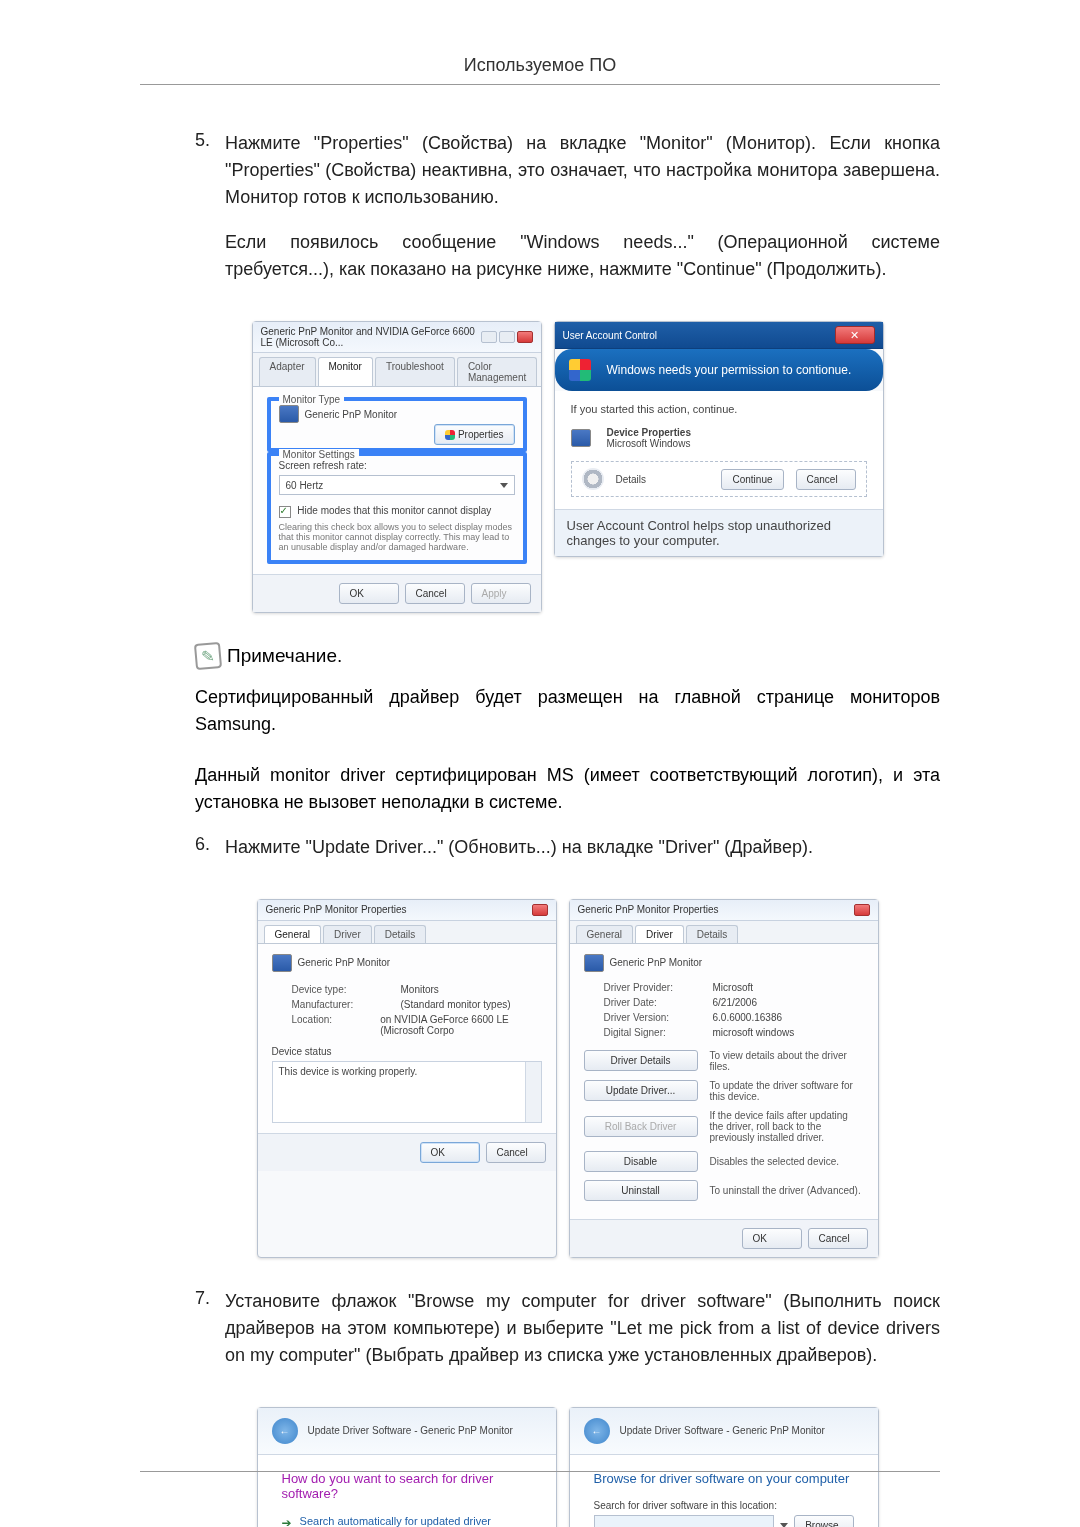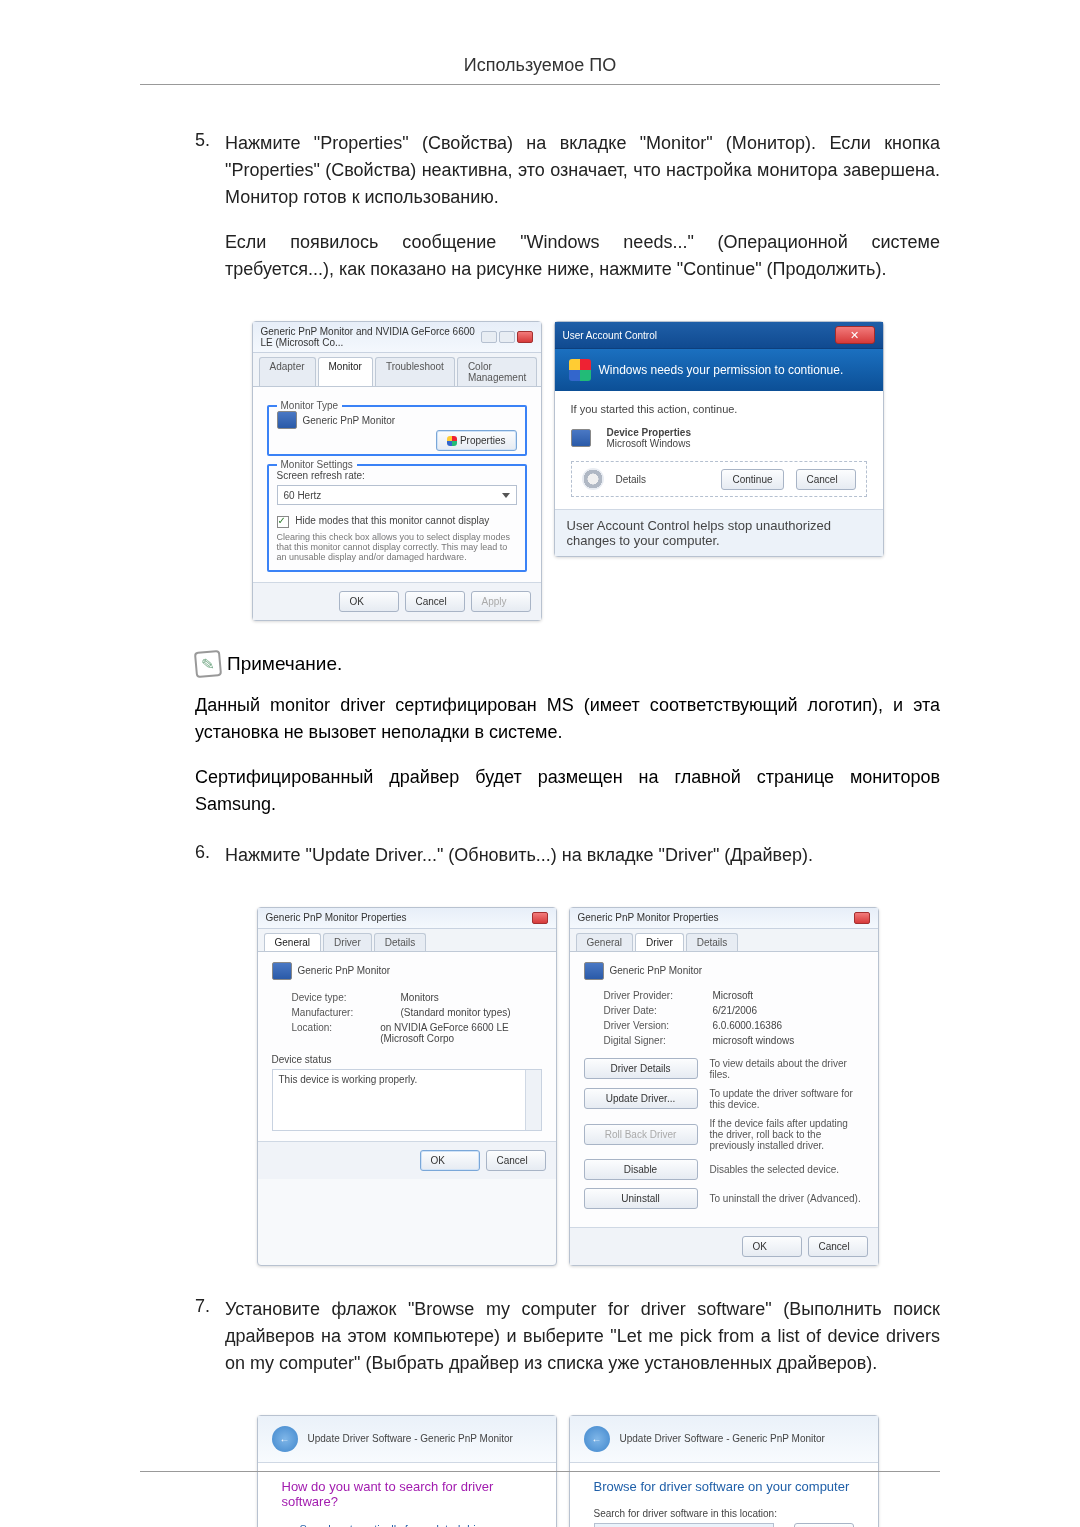--- a/index.html
+++ b/index.html
@@ -15,32 +15,32 @@
 .dlg { background: #f7f9fb; border: 1px solid #b8c2d0; border-radius: 4px; font-size: 10px; color: #444; box-shadow: 0 1px 3px rgba(0,0,0,.15); }
 .dlg .titlebar { background: linear-gradient(#e7eef8,#f4f8fd); border-bottom: 1px solid #c8d2e0; padding: 4px 8px; font-size: 10px; color: #333; display: flex; justify-content: space-between; align-items: center; }
 .dlg .winbtns { display: flex; gap: 2px; }
 .winbtn { width: 16px; height: 12px; background: #e8edf3; border: 1px solid #b5c0d0; border-radius: 2px; display:inline-block; position:relative; }
 .winbtn.close { background: linear-gradient(#f27b7b,#d63a3a); border-color:#a43030;}
 .dlg .tabs { display:flex; border-bottom:1px solid #bfc9d6; background:#f1f4f8; padding:4px 6px 0 6px; gap:2px; }
 .dlg .tab { padding:3px 10px; font-size:10px; background:#e7ecf3; border:1px solid #bfc9d6; border-bottom:none; border-radius:3px 3px 0 0; color:#555; }
 .dlg .tab.active { background:#fff; color:#222; }
 .dlg .body { padding: 10px 14px; background:#fdfdfe; }
 .monicon { width:20px; height:18px; background:linear-gradient(#4a78c4,#2a5aa8); border:1px solid #888; display:inline-block; border-radius:2px; vertical-align:middle; margin-right:6px; }
-.fieldbox { border:2px solid #3b82f6; border-radius:2px; padding:8px; margin-top:8px; }
+.fieldbox { border:4px solid #3b82f6; border-radius:2px; padding:8px; }
 .fieldbox .legend { font-size:10px; color:#555; margin-top:-15px; background:#fdfdfe; width:fit-content; padding:0 4px; }
 .selectbox { border:1px solid #b5c0d0; background:#fff; height:20px; display:flex; align-items:center; justify-content:space-between; padding:0 6px; margin-top:4px; }
 .arrowdn { width:0; height:0; border-left:4px solid transparent; border-right:4px solid transparent; border-top:5px solid #555; }
 .chk { width:12px; height:12px; border:1px solid #888; background:#fff; display:inline-block; vertical-align:middle; margin-right:4px; position:relative; }
 .chk.on::after { content:"✓"; font-size:10px; position:absolute; left:0; top:-2px; color:#2a7a2a; }
 .dlg .btnrow { display:flex; gap:6px; justify-content:flex-end; padding:8px 10px; border-top:1px solid #cfd8e4; background:#f0f3f8; }
 .btn { min-width:60px; padding:4px 10px; background:linear-gradient(#fcfdfe,#e6ebf2); border:1px solid #a8b4c6; border-radius:3px; font-size:10px; color:#333; }
 .btn.dis { color:#aaa; }
 .btn.accent { border:1px solid #7aa7d8; box-shadow:0 0 0 1px #cfe2f7 inset; }
 .uac .titlebar { background:linear-gradient(#1f5fa8,#104a90); color:#fff; border-bottom:1px solid #0d3f7d; }
-.uac .band { background:linear-gradient(#1b70c0,#0c4f96); color:#fff; padding:10px 14px; font-size:12px; display:flex; align-items:center; gap:8px; }
+.uac .band { background:linear-gradient(#1b70c0,#0c4f96); color:#fff; padding:10px 14px; font-size:12px; display:flex; align-items:center; gap:16px;border-radius:17px; }
 .shield { width:22px; height:22px; display:inline-block; background:
   conic-gradient(#e23 0 25%, #2b7 0 50%, #36c 0 75%, #fc3 0 100%);
   border-radius:3px; }
 .uac .body { padding:12px 16px; background:#fff; }
 .uac .row { display:flex; align-items:center; gap:10px; margin-bottom:12px; }
 .dashbox { border:1px dashed #b5c0d0; padding:6px 10px; display:flex; align-items:center; gap:12px; }
 .discicon { width:22px; height:22px; border-radius:50%; background:radial-gradient(#f0f0f0 35%, #b0b8c4 36% 60%, #e8ecf2 61%); display:inline-block; }
 .uac .foot { background:#ecf2f9; padding:8px 12px; border-top:1px solid #cfd8e4; font-size:13px; color:#444; }
 .note { display:flex; align-items:center; gap:6px; margin:20px 0 15px 0; }
 .noteicon { width:26px; height:26px; border:2px solid #999; border-radius:4px; display:inline-flex; align-items:center; justify-content:center; color:#7a8; font-size:16px; transform:rotate(-5deg); }
@@ -157,22 +157,22 @@
           </div>
         </div>
         <div class="foot">User Account Control helps stop unauthorized changes to your computer.</div>
       </div>
     </div>
 
     <div class="note">
       <span class="noteicon">✎</span>
       <span style="font-weight:normal;font-size:19px;">Примечание.</span>
     </div>
+    <p style="font-size:18px;line-height:1.5;text-align:justify;margin-bottom:24px;">Сертифицированный драйвер будет размещен на главной странице мониторов Samsung.</p>
     <p style="font-size:18px;line-height:1.5;text-align:justify;margin-bottom:18px;">Данный monitor driver сертифицирован MS (имеет соответствующий логотип), и эта установка не вызовет неполадки в системе.</p>
-    <p style="font-size:18px;line-height:1.5;text-align:justify;margin-bottom:24px;">Сертифицированный драйвер будет размещен на главной странице мониторов Samsung.</p>
 
     <div class="step">
       <div class="step-num">6.</div>
       <div class="step-body">
           <p>Нажмите "Update Driver..." (Обновить...) на вкладке "Driver" (Драйвер).</p>
         </div>
     </div>
 
     <div class="imgrow">
 

